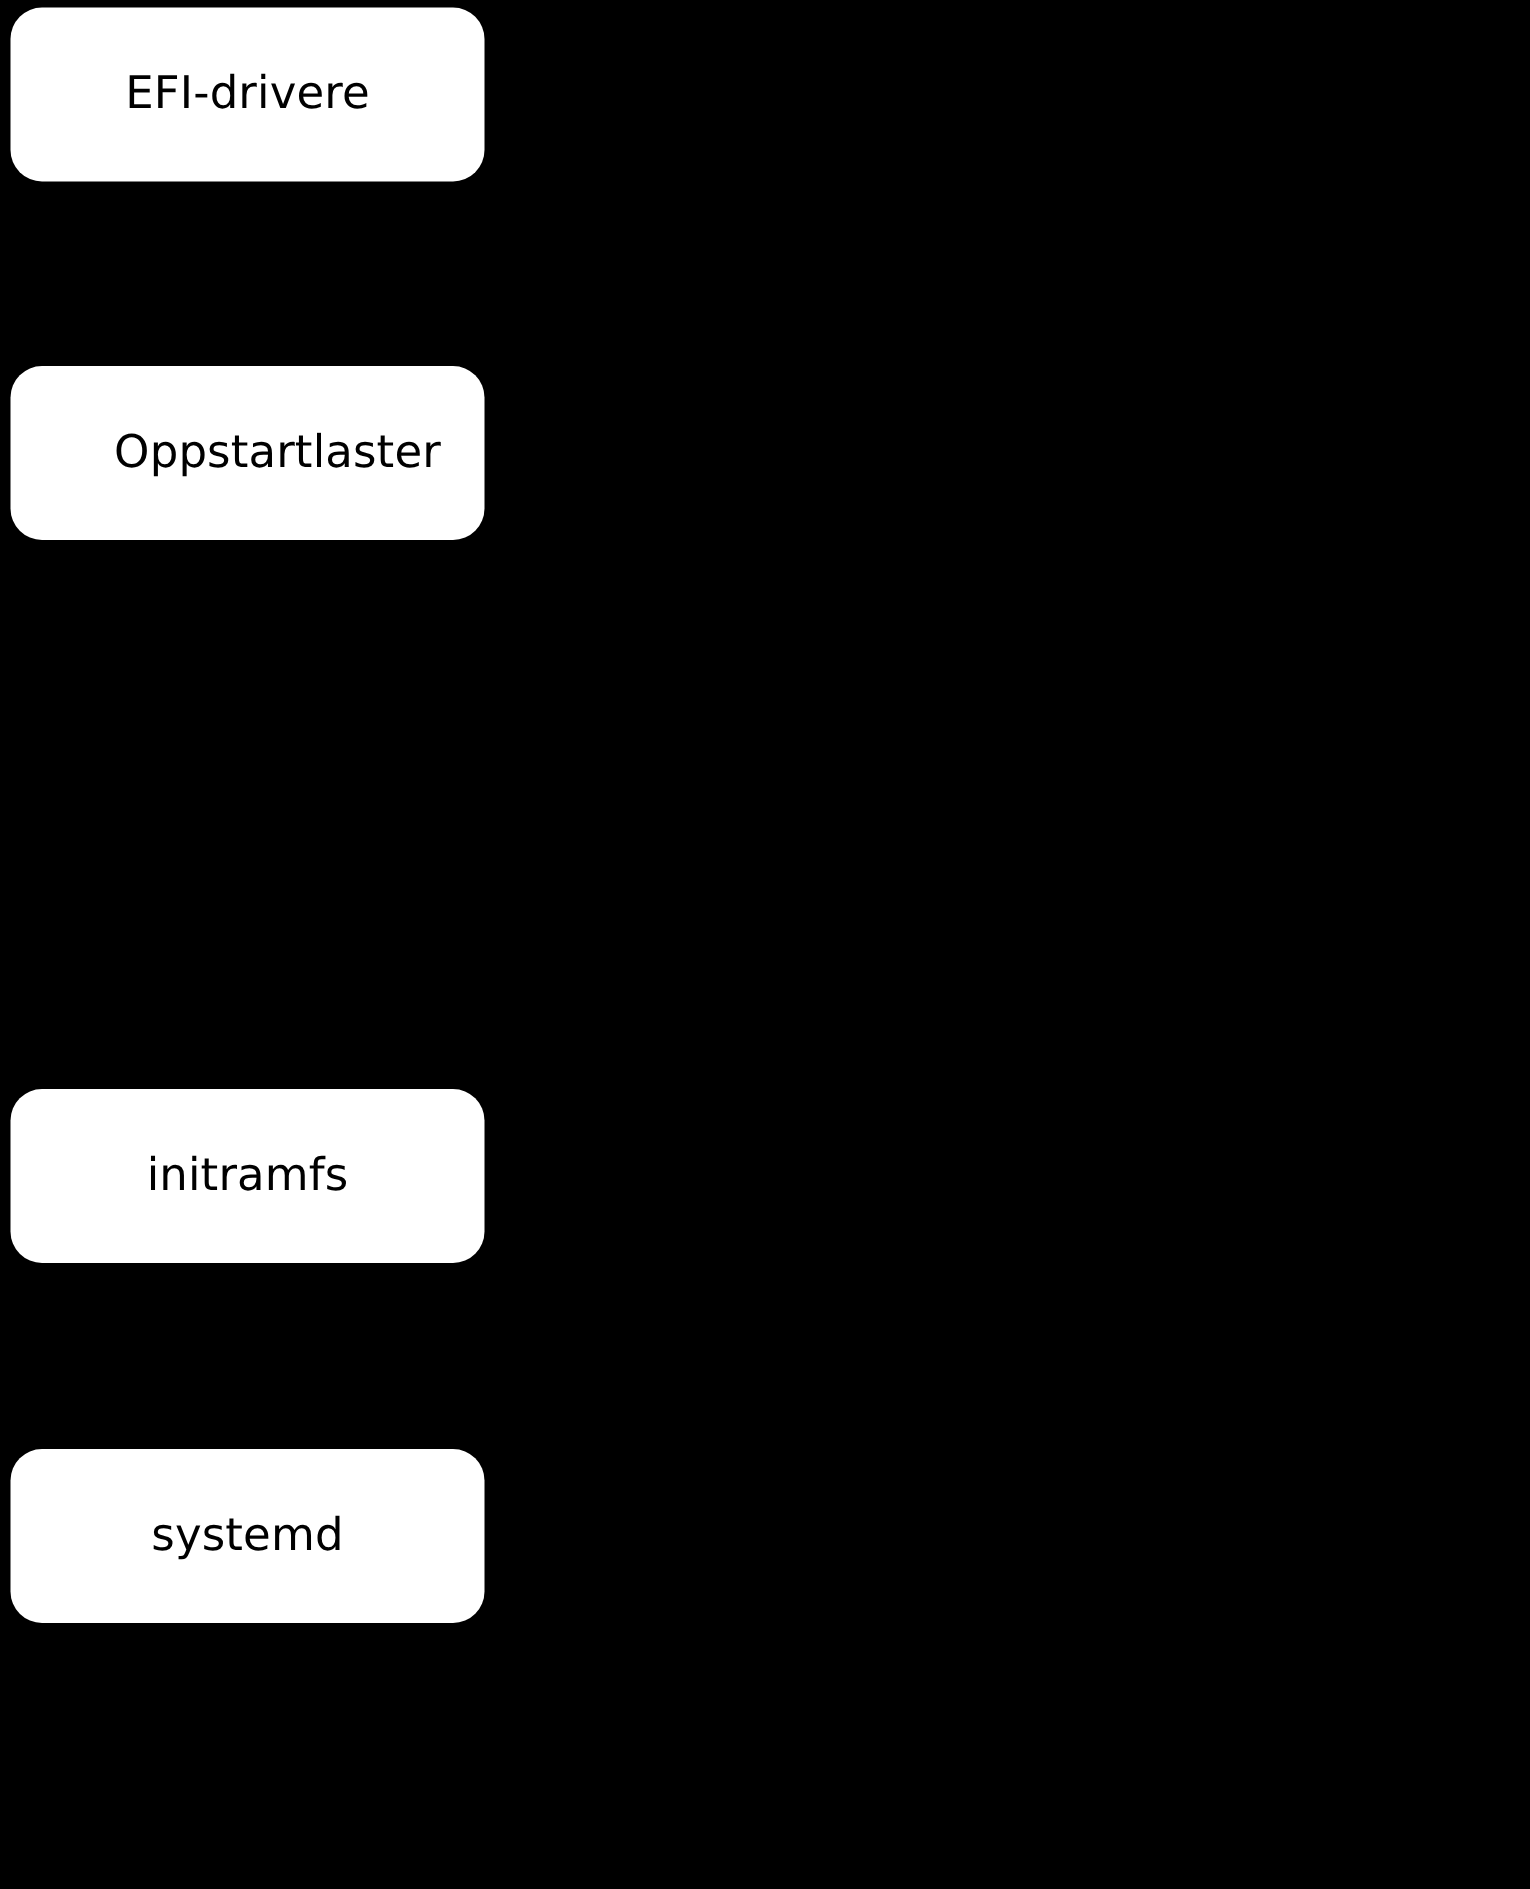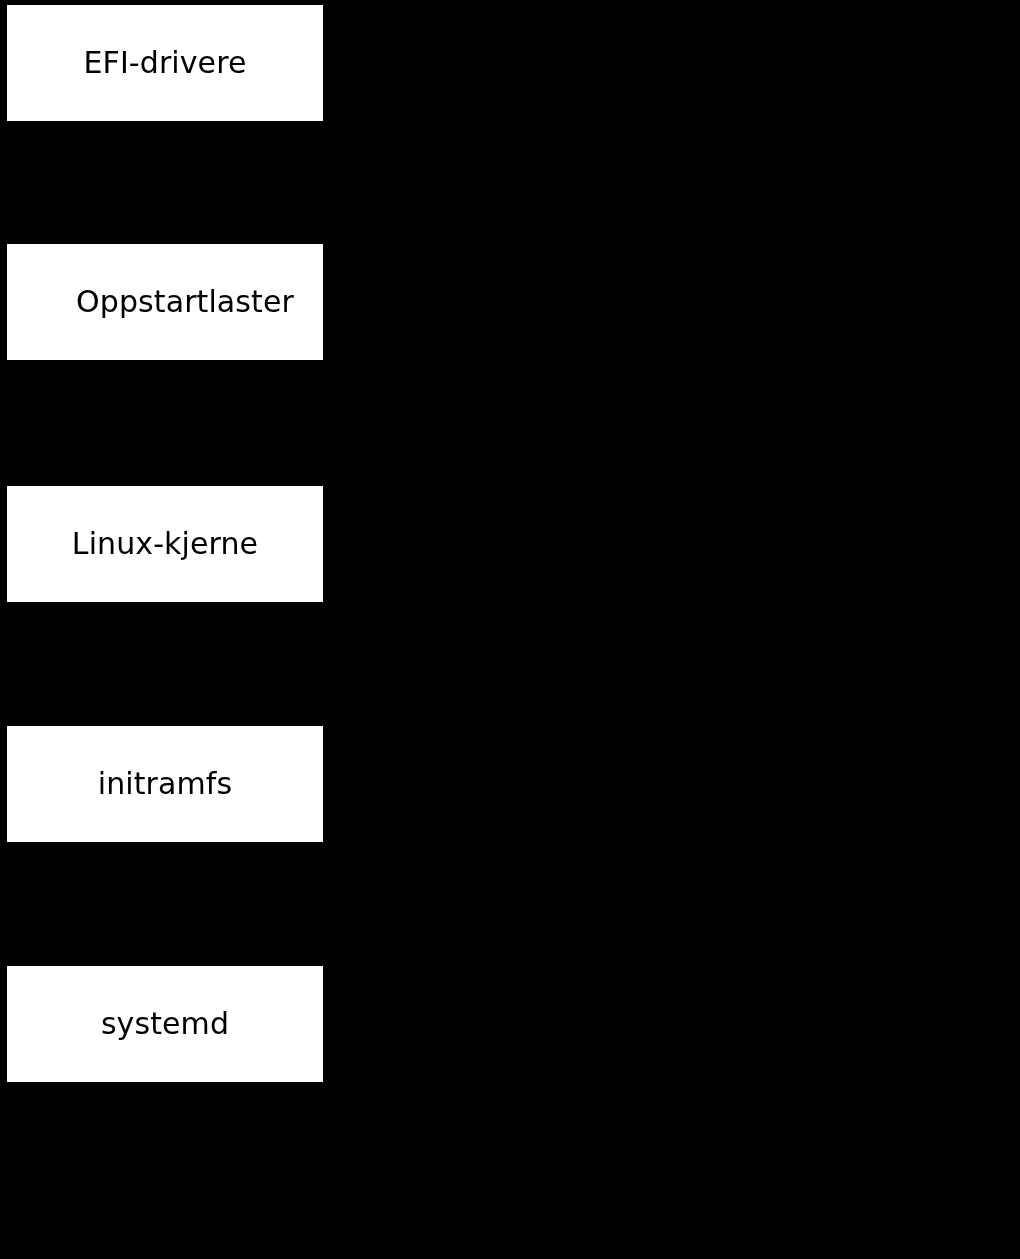--- a/index.html
+++ b/index.html
@@ -19,20 +19,21 @@
   .stage-box {
     position: absolute;
     left: 7px;
     width: 316px;
     height: 116px;
     background: #FFFFFF;
     display: flex;
     align-items: center;
     justify-content: center;
     box-sizing: border-box;
+    border-radius: 21px;
   }
   .stage-label {
     color: #000000;
     font-size: 30px;
     font-weight: 400;
     line-height: 1;
     letter-spacing: 0.1px;
     text-align: center;
     white-space: nowrap;
     font-family: "DejaVu Sans", "Liberation Sans", sans-serif;
@@ -49,23 +50,20 @@
 <div id="canvas">
 
   <div class="stage-box stage-0">
     <span class="stage-label">EFI-drivere</span>
   </div>
 
   <div class="stage-box stage-1">
     <span class="stage-label">Oppstartlaster</span>
   </div>
 
-  <div class="stage-box stage-2">
-    <span class="stage-label">Linux-kjerne</span>
-  </div>
 
   <div class="stage-box stage-4">
     <span class="stage-label">systemd</span>
   </div>
 
   <div class="stage-box stage-3">
     <span class="stage-label">initramfs</span>
   </div>
 
 </div>

